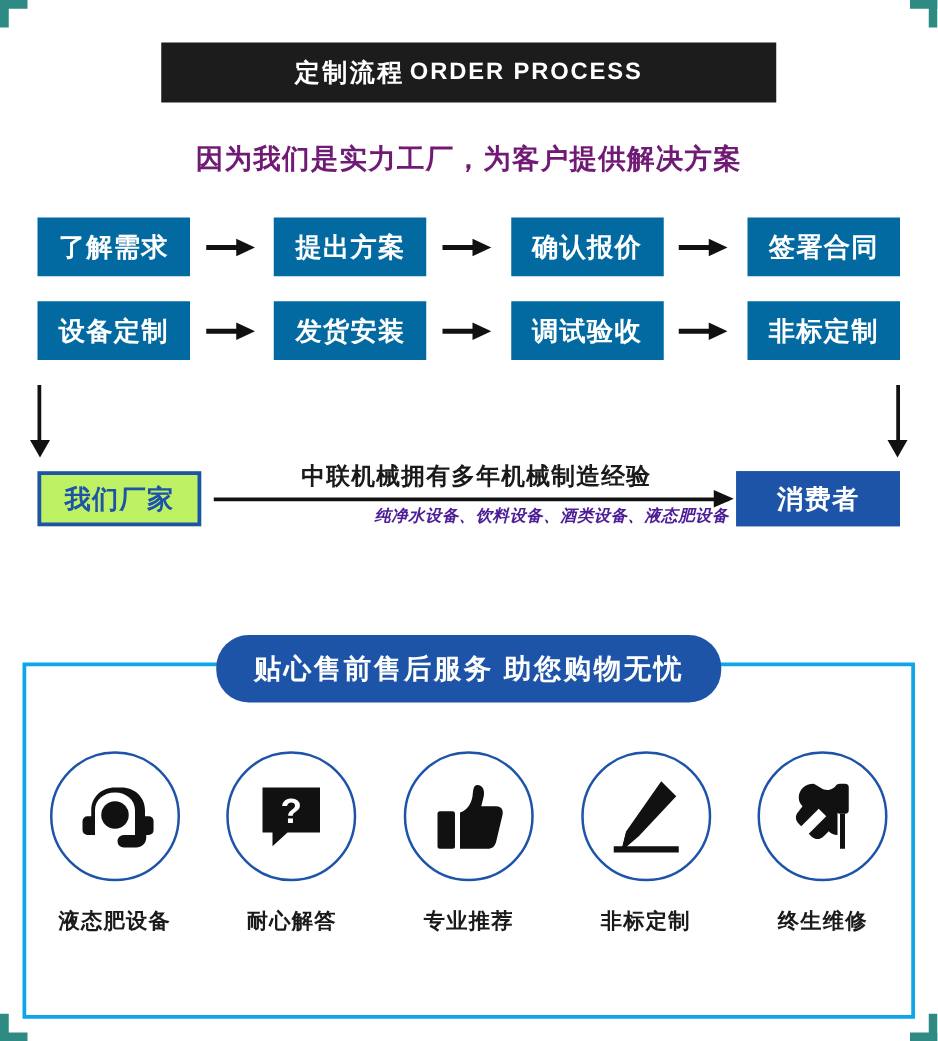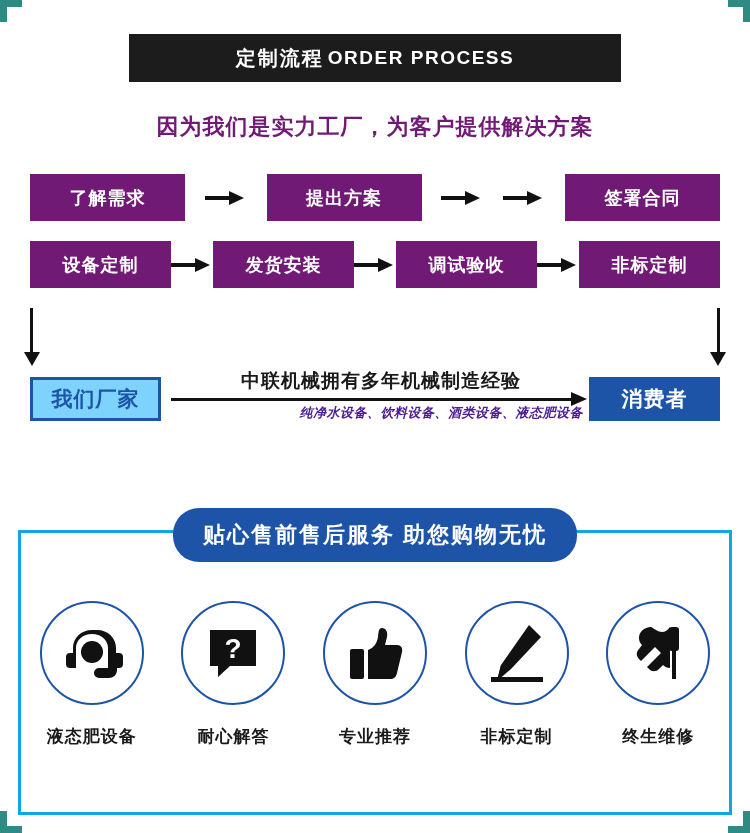--- a/index.html
+++ b/index.html
@@ -59,27 +59,27 @@
     margin-top: 32px;
     padding: 0 30px;
   }
   .flow-row {
     display: flex;
     align-items: center;
     justify-content: space-between;
     margin-bottom: 20px;
   }
   .flow-box {
-    width: 155px;
+    width: 122px;
     height: 47px;
-    background: #701a75;
-    display: flex;
-    align-items: center;
-    justify-content: center;
-    font-size: 18px;
+    background: #0369a1;
+    display: flex;
+    align-items: center;
+    justify-content: center;
+    font-size: 21px;
     font-weight: bold;
     color: #ffffff;
     letter-spacing: 1px;
   }
   .flow-arrow {
     width: 42px;
     height: 14px;
     position: relative;
     flex: none;
   }
@@ -160,21 +160,21 @@
     height: 44px;
     border: 3px solid #1d54a8;
     display: flex;
     align-items: center;
     justify-content: center;
     font-size: 21px;
     font-weight: bold;
     color: #1d54a8;
     letter-spacing: 1px;
     box-sizing: border-box;
-    background: #7dd3fc;
+    background: #bef264;
   }
   .blue-box.filled {
     background: #1d54a8;
     color: #ffffff;
     border-color: #1d54a8;
   }
   .mid-text {
     flex: 1;
     position: relative;
     height: 58px;
@@ -317,20 +317,21 @@
 </div>
 
 <div class="subtitle">因为我们是实力工厂，为客户提供解决方案</div>
 
 <div class="flow">
   <div class="flow-row">
     <div class="flow-box">了解需求</div>
     <div class="flow-arrow"></div>
     <div class="flow-box">提出方案</div>
     <div class="flow-arrow"></div>
+    <div class="flow-box">确认报价</div>
     <div class="flow-arrow"></div>
     <div class="flow-box">签署合同</div>
   </div>
   <div class="flow-row">
     <div class="flow-box">设备定制</div>
     <div class="flow-arrow"></div>
     <div class="flow-box">发货安装</div>
     <div class="flow-arrow"></div>
     <div class="flow-box">调试验收</div>
     <div class="flow-arrow"></div>

